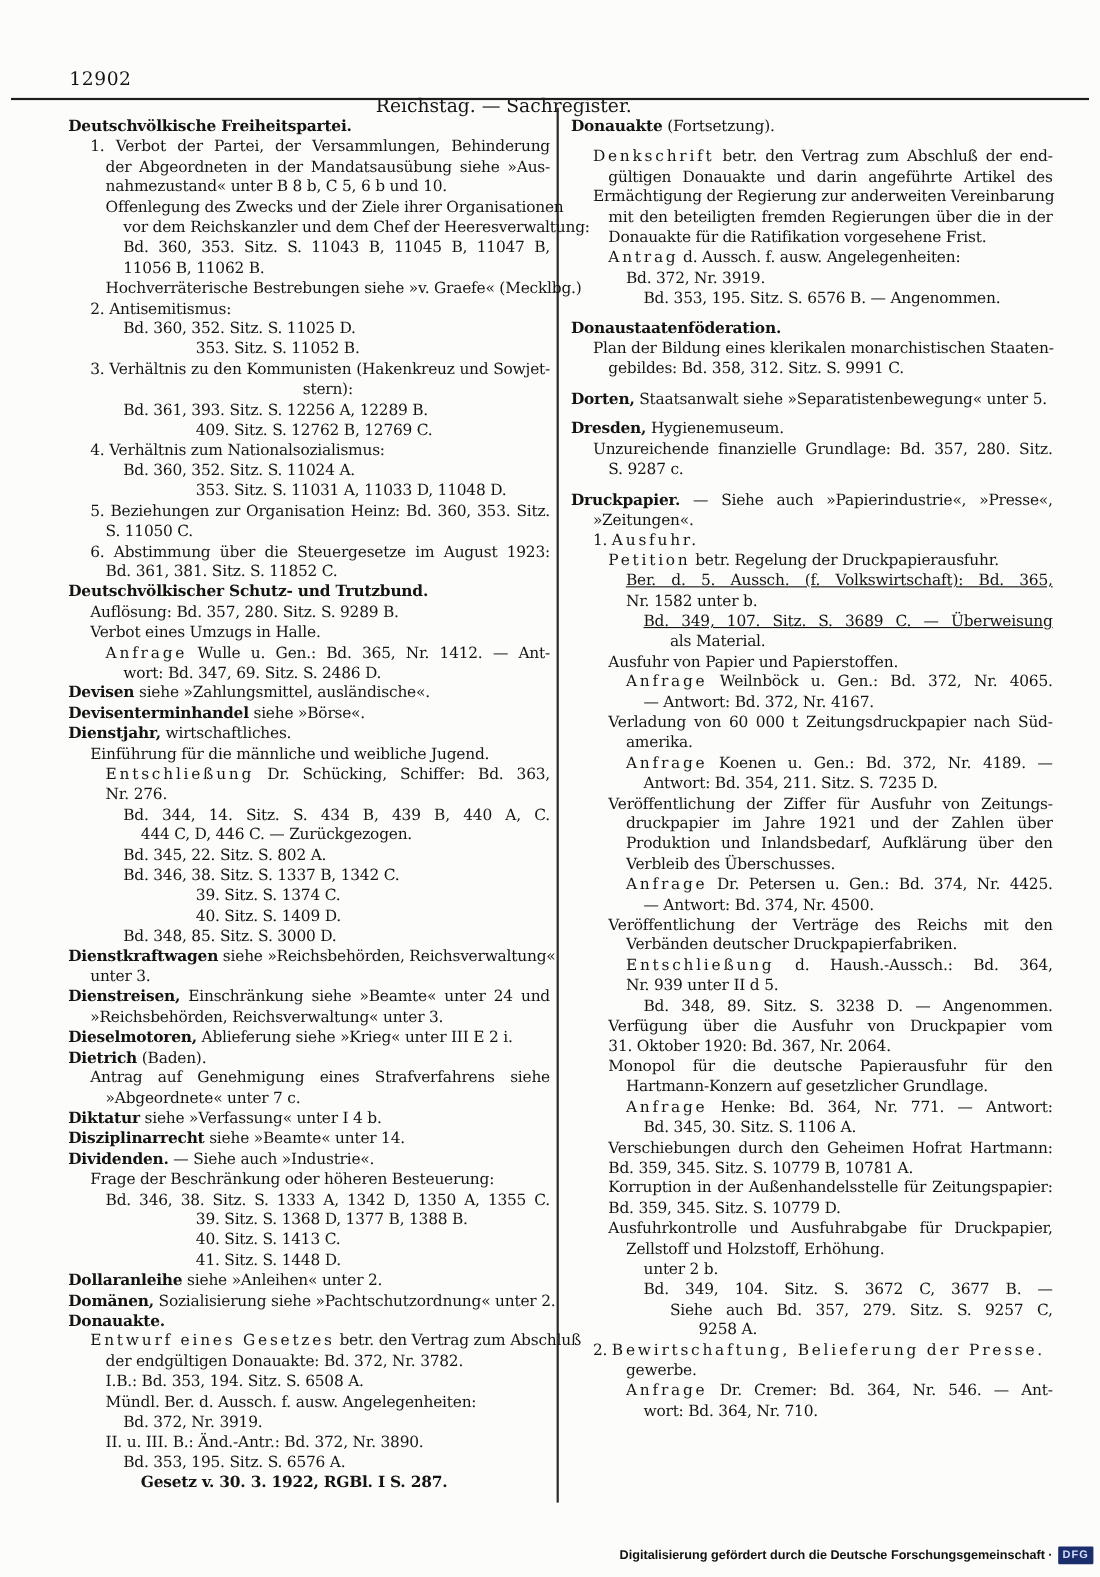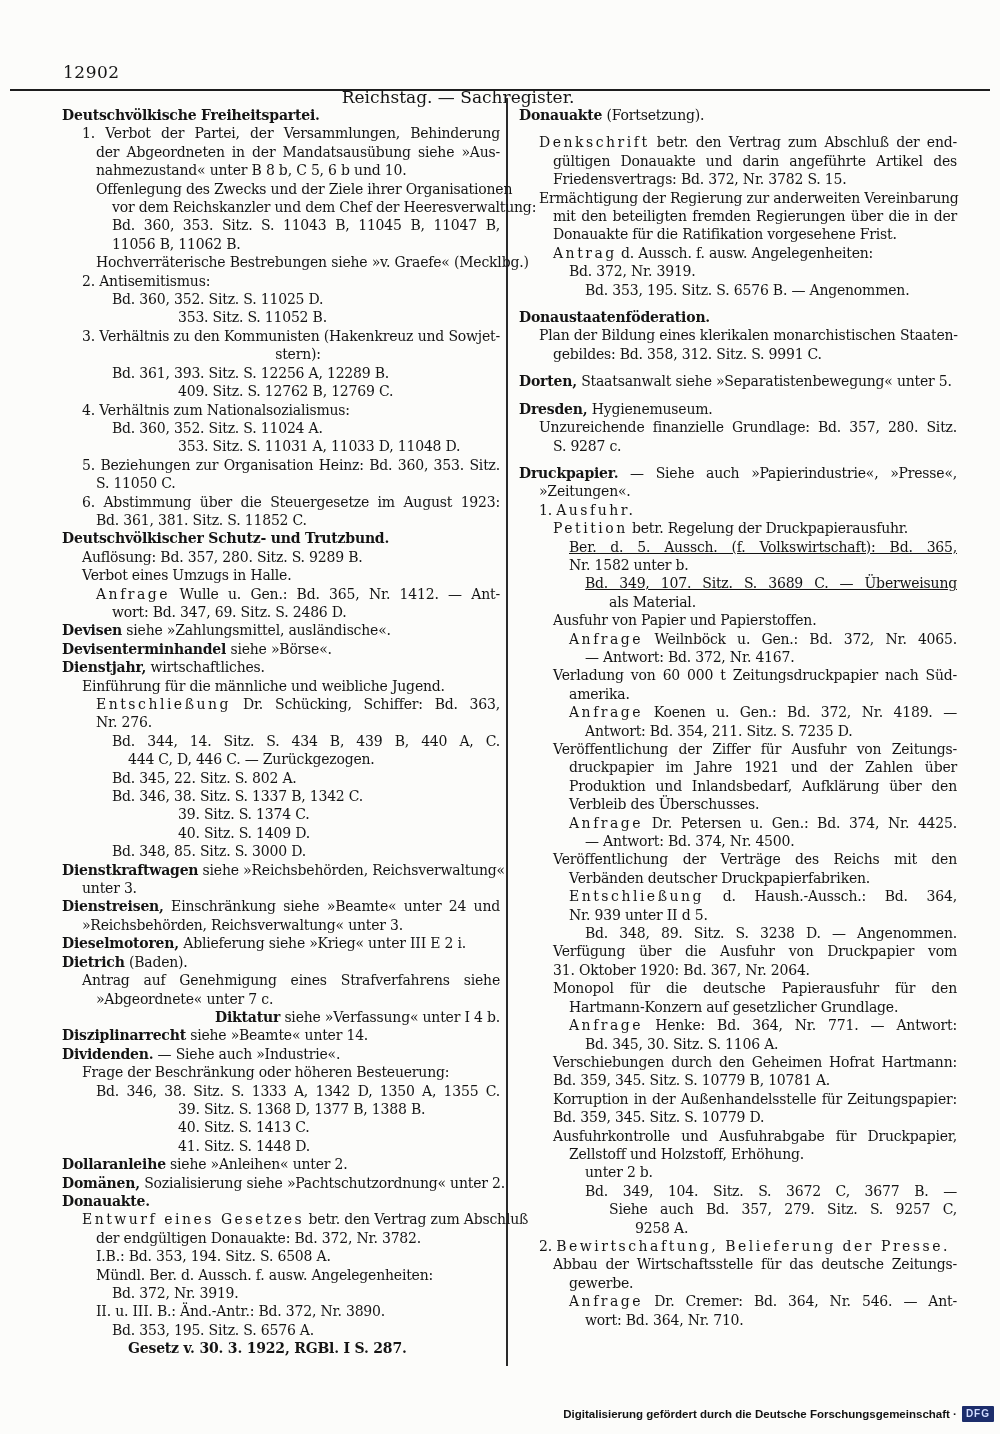--- a/index.html
+++ b/index.html
@@ -116,21 +116,21 @@
       <div class="line" style="padding-left: 116px;">40. Sitz. S. 1409 D.</div>
       <div class="line" style="padding-left: 50px;">Bd. 348, 85. Sitz. S. 3000 D.</div>
       <div class="line j" style="padding-left: 0px;"><span class="hw">Dienstkraftwagen</span> siehe »Reichsbehörden, Reichsverwaltung«</div>
       <div class="line" style="padding-left: 20px;">unter 3.</div>
       <div class="line j" style="padding-left: 0px;"><span class="hw">Dienstreisen,</span> Einschränkung siehe »Beamte« unter 24 und</div>
       <div class="line" style="padding-left: 20px;">»Reichsbehörden, Reichsverwaltung« unter 3.</div>
       <div class="line" style="padding-left: 0px;"><span class="hw">Dieselmotoren,</span> Ablieferung siehe »Krieg« unter III E 2 i.</div>
       <div class="line" style="padding-left: 0px;"><span class="hw">Dietrich</span> (Baden).</div>
       <div class="line j" style="padding-left: 20px;">Antrag auf Genehmigung eines Strafverfahrens siehe</div>
       <div class="line" style="padding-left: 34px;">»Abgeordnete« unter 7 c.</div>
-      <div class="line" style="padding-left: 0px; text-align: right;"><span class="hw">Diktatur</span> siehe »Verfassung« unter I 4 b.</div>
+      <div class="line" style="padding-left: 0px;"><span class="hw">Diktatur</span> siehe »Verfassung« unter I 4 b.</div>
       <div class="line" style="padding-left: 0px;"><span class="hw">Disziplinarrecht</span> siehe »Beamte« unter 14.</div>
       <div class="line" style="padding-left: 0px;"><span class="hw">Dividenden.</span> — Siehe auch »Industrie«.</div>
       <div class="line" style="padding-left: 20px;">Frage der Beschränkung oder höheren Besteuerung:</div>
       <div class="line j" style="padding-left: 34px;">Bd. 346, 38. Sitz. S. 1333 A, 1342 D, 1350 A, 1355 C.</div>
       <div class="line" style="padding-left: 116px;">39. Sitz. S. 1368 D, 1377 B, 1388 B.</div>
       <div class="line" style="padding-left: 116px;">40. Sitz. S. 1413 C.</div>
       <div class="line" style="padding-left: 116px;">41. Sitz. S. 1448 D.</div>
       <div class="line" style="padding-left: 0px;"><span class="hw">Dollaranleihe</span> siehe »Anleihen« unter 2.</div>
       <div class="line j" style="padding-left: 0px;"><span class="hw">Domänen,</span> Sozialisierung siehe »Pachtschutzordnung« unter 2.</div>
       <div class="line" style="padding-left: 0px;"><span class="hw">Donauakte.</span></div>
@@ -140,21 +140,20 @@
       <div class="line" style="padding-left: 34px;">Mündl. Ber. d. Aussch. f. ausw. Angelegenheiten:</div>
       <div class="line" style="padding-left: 50px;">Bd. 372, Nr. 3919.</div>
       <div class="line" style="padding-left: 34px;">II. u. III. B.: Änd.-Antr.: Bd. 372, Nr. 3890.</div>
       <div class="line" style="padding-left: 50px;">Bd. 353, 195. Sitz. S. 6576 A.</div>
       <div class="line bold" style="padding-left: 66px;">Gesetz v. 30. 3. 1922, RGBl. I S. 287.</div>
     </div>
   <div class="col col-right">
       <div class="line" style="padding-left: 0px;"><span class="hw">Donauakte</span> (Fortsetzung).</div>
       <div class="line j gap" style="padding-left: 20px;"><span class="sp">Denkschrift</span> betr. den Vertrag zum Abschluß der end-</div>
       <div class="line j" style="padding-left: 34px;">gültigen Donauakte und darin angeführte Artikel des</div>
-      <div class="line" style="padding-left: 34px;">Friedensvertrags: Bd. 372, Nr. 3782 S. 15.</div>
       <div class="line j" style="padding-left: 20px;">Ermächtigung der Regierung zur anderweiten Vereinbarung</div>
       <div class="line j" style="padding-left: 34px;">mit den beteiligten fremden Regierungen über die in der</div>
       <div class="line" style="padding-left: 34px;">Donauakte für die Ratifikation vorgesehene Frist.</div>
       <div class="line" style="padding-left: 34px;"><span class="sp">Antrag</span> d. Aussch. f. ausw. Angelegenheiten:</div>
       <div class="line" style="padding-left: 50px;">Bd. 372, Nr. 3919.</div>
       <div class="line" style="padding-left: 66px;">Bd. 353, 195. Sitz. S. 6576 B. — Angenommen.</div>
       <div class="line gap" style="padding-left: 0px;"><span class="hw">Donaustaatenföderation.</span></div>
       <div class="line j" style="padding-left: 20px;">Plan der Bildung eines klerikalen monarchistischen Staaten-</div>
       <div class="line" style="padding-left: 34px;">gebildes: Bd. 358, 312. Sitz. S. 9991 C.</div>
       <div class="line gap" style="padding-left: 0px;"><span class="hw">Dorten,</span> Staatsanwalt siehe »Separatistenbewegung« unter 5.</div>
@@ -197,21 +196,20 @@
       <div class="line" style="padding-left: 34px;">Bd. 359, 345. Sitz. S. 10779 B, 10781 A.</div>
       <div class="line j" style="padding-left: 34px;">Korruption in der Außenhandelsstelle für Zeitungspapier:</div>
       <div class="line" style="padding-left: 34px;">Bd. 359, 345. Sitz. S. 10779 D.</div>
       <div class="line j" style="padding-left: 34px;">Ausfuhrkontrolle und Ausfuhrabgabe für Druckpapier,</div>
       <div class="line" style="padding-left: 50px;">Zellstoff und Holzstoff, Erhöhung.</div>
       <div class="line" style="padding-left: 66px;">unter 2 b.</div>
       <div class="line j" style="padding-left: 66px;">Bd. 349, 104. Sitz. S. 3672 C, 3677 B. —</div>
       <div class="line j" style="padding-left: 90px;">Siehe auch Bd. 357, 279. Sitz. S. 9257 C,</div>
       <div class="line" style="padding-left: 116px;">9258 A.</div>
       <div class="line" style="padding-left: 20px;">2. <span class="sp">Bewirtschaftung, Belieferung der Presse.</span></div>
-      <div class="line j" style="padding-left: 34px;">Abbau der Wirtschaftsstelle für das deutsche Zeitungs-</div>
       <div class="line" style="padding-left: 50px;">gewerbe.</div>
       <div class="line j" style="padding-left: 50px;"><span class="sp">Anfrage</span> Dr. Cremer: Bd. 364, Nr. 546. — Ant-</div>
       <div class="line" style="padding-left: 66px;">wort: Bd. 364, Nr. 710.</div>
     </div>
 
   <div class="footer">
     <span class="footer-text">Digitalisierung gefördert durch die Deutsche Forschungsgemeinschaft ·</span>
     <span class="dfg-box" style="background: rgb(28, 45, 107); color: rgb(210, 220, 255);">DFG</span>
   </div>
 </div>

